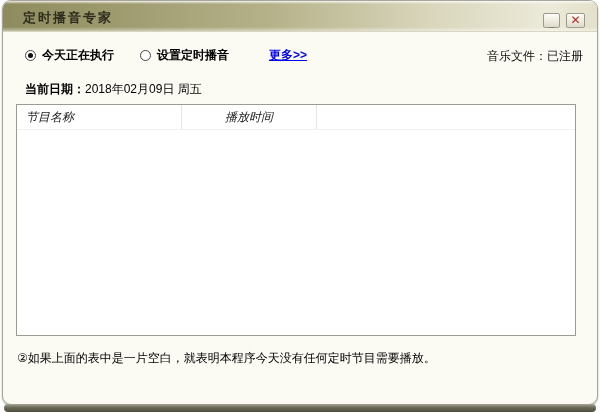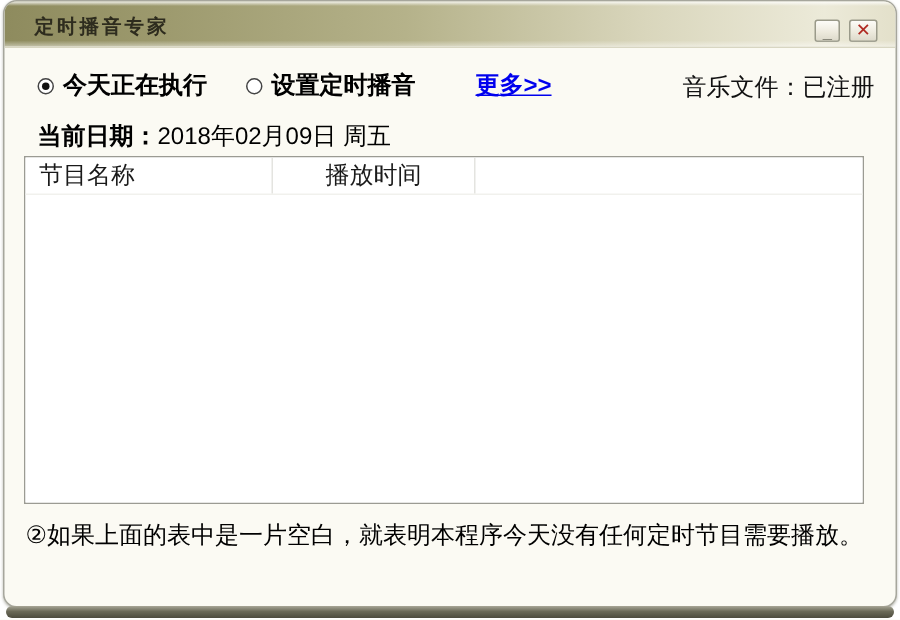--- a/index.html
+++ b/index.html
@@ -49,21 +49,21 @@
     background:linear-gradient(180deg,#fdfcf8 0%, #ece9dc 60%, #dddacb 100%);
     font-size:11px; line-height:11px;
     display:flex; align-items:center; justify-content:center;
     cursor:default;
   }
   .btn-min { left:540px; width:17px; }
   .btn-min .glyph { color:#55544a; font-weight:bold; margin-top:4px; }
   .btn-close { left:563px; width:19px; }
   .btn-close .glyph { color:#b02b23; font-weight:bold; font-size:12px; }
 
-  .content { position:absolute; left:0; top:32px; right:0; bottom:0; font-size:16px; color:#000; }
+  .content { position:absolute; left:0; top:32px; right:0; bottom:0; font-size:12px; color:#000; }
 
   .row-controls { position:absolute; left:14px; right:14px; top:14px; height:18px; }
   .radio-group { position:absolute; left:8px; top:0; display:flex; align-items:center; gap:26px; }
   .radio-item { display:flex; align-items:center; gap:6px; font-weight:bold; color:#000; cursor:default; }
   .radio-circle {
     width:11px; height:11px; border:1px solid #444; border-radius:50%;
     background:#fff; position:relative; flex:0 0 auto;
   }
   .radio-circle.checked::after {
     content:""; position:absolute; left:2px; top:2px; width:5px; height:5px;
@@ -74,21 +74,21 @@
 
   .row-status { position:absolute; left:22px; right:14px; top:48px; height:16px;text-align:center; }
   .status-label { font-weight:bold; }
   .status-left { position:absolute; left:0; top:0; }
   .status-right { position:absolute; right:0; top:0; }
 
   .listview {
     position:absolute; left:13px; top:71px; width:560px; height:232px;
     border:1px solid #9b9b93; background:#ffffff;
   }
-  .lv-header { display:flex; height:25px; border-bottom:1px solid #f1f1ed; background:#ffffff; }
+  .lv-header { display:flex; height:25px; border-bottom:1px solid #f1f1ed; background:#ffffff;font-style:italic; }
   .lv-col { height:100%; display:flex; align-items:center; border-right:1px solid #e4e4e0; color:#1a1a1a; }
   .lv-col.c1 { width:165px; padding-left:9px; justify-content:flex-start; }
   .lv-col.c2 { width:135px; justify-content:center;text-align:right; }
   .lv-col.c3 { width:230px; justify-content:center; }
   .lv-col.c4 { flex:1; border-right:none; }
   .lv-body { height:205px; background:#ffffff; }
 
   .notes { position:absolute; left:14px; right:10px; top:314px; line-height:22px; color:#000; }
   .note-line { white-space:nowrap; }
 </style>

